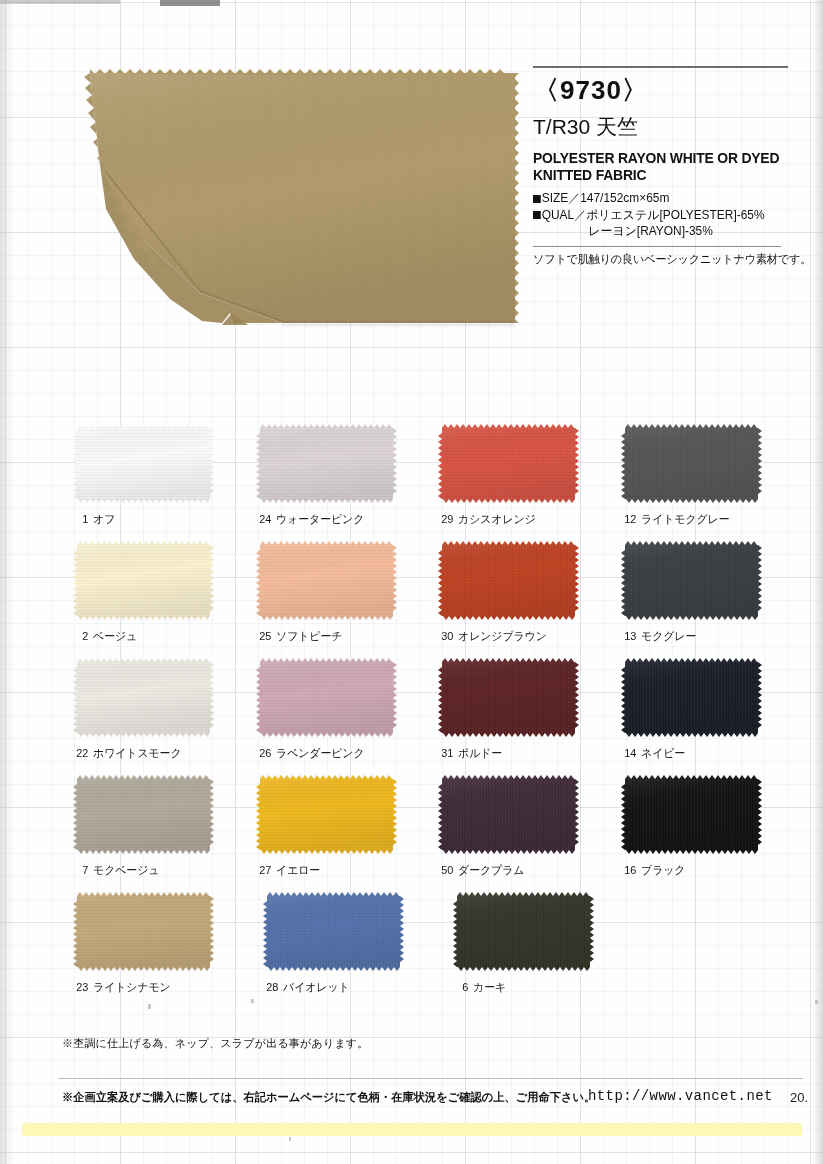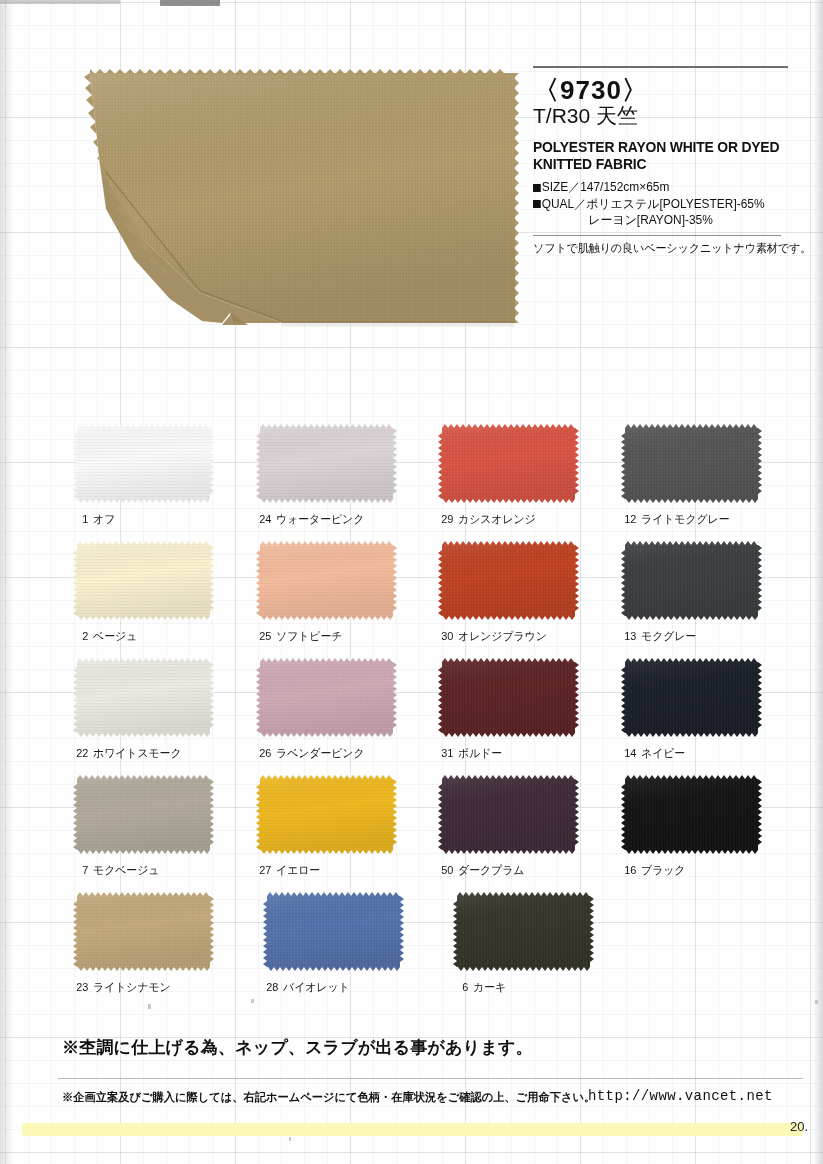--- a/index.html
+++ b/index.html
@@ -84,21 +84,21 @@
     border-top: 2px solid #6f6f6f;
     width: 255px;
     margin: 0 0 9px 0;
   }
   .code {
     font-size: 26px;
     font-weight: bold;
     letter-spacing: 1px;
     line-height: 1.0;
     color: #111;
-    margin-bottom: 1px;
+    margin-bottom: 12px;
   }
   .subcode {
     font-size: 21px;
     letter-spacing: 0px;
     line-height: 1.1;
     color: #111;
     margin-bottom: 12px;
   }
   .engname {
     font-size: 14.5px;
@@ -177,23 +177,23 @@
     display: inline-block;
     min-width: 14px;
     margin-right: 5px;
   }
 
   
   .note1 {
     position: absolute;
     left: 62px;
     top: 1036px;
-    font-size: 17px;
+    font-size: 11px;
     font-family: "Liberation Serif", "DejaVu Serif", serif;
-    font-weight: bold;
+    font-weight: normal;
     color: #101010;
     letter-spacing: 0.2px;
     white-space: nowrap;
     z-index: 7;
   }
   .footrule {
     position: absolute;
     left: 58px;
     top: 1078px;
     width: 745px;
@@ -225,21 +225,20 @@
     white-space: nowrap;
     z-index: 7;
   }
   .pagenum {
     position: absolute;
     left: 790px;
     top: 1090px;
     font-size: 13px;
     color: #222;
     z-index: 7;
-    margin-top: 29px;
   }
   .yellowbar {
     position: absolute;
     left: 22px;
     top: 1123px;
     width: 780px;
     height: 13px;
     background: #fbf8b8;
     z-index: 6;
   }

